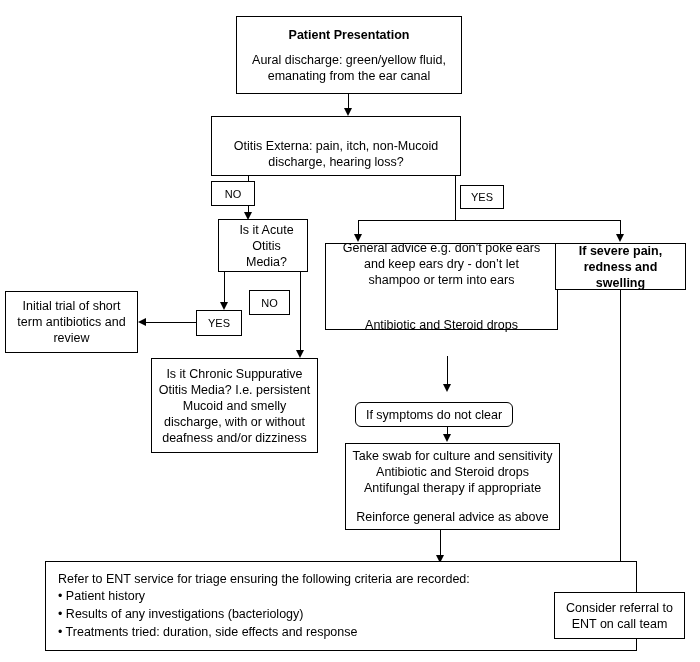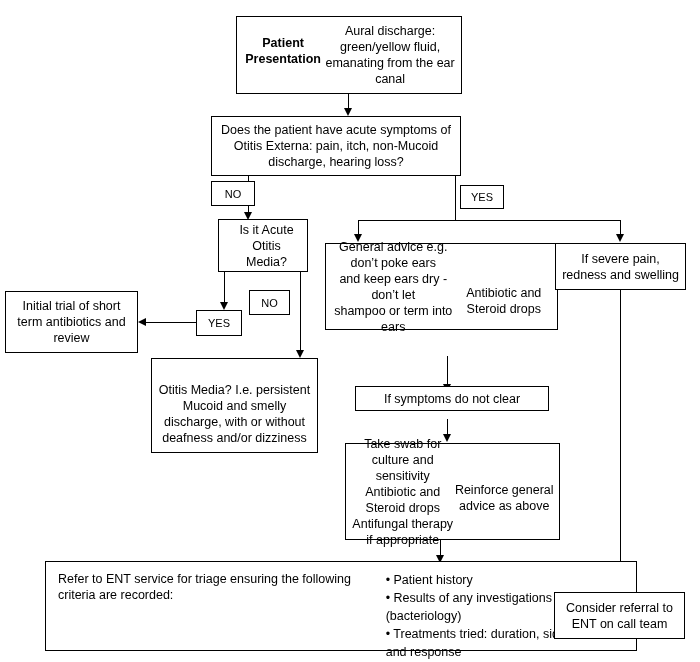--- a/index.html
+++ b/index.html
@@ -16,21 +16,21 @@
     font-family: "Liberation Sans", sans-serif;
     color: #000000;
     overflow: hidden;
   }
   .node {
     position: absolute;
     box-sizing: border-box;
     border: 1px solid #000000;
     background: #ffffff;
     display: flex;
-    flex-direction: row;
+    flex-direction: column;
     align-items: center;
     justify-content: center;
     text-align: center;
     font-size: 12.5px;
     line-height: 16px;
     padding: 3px 5px;
     z-index: 2;
   }
   .node .title {
     font-weight: bold;
@@ -92,21 +92,21 @@
       <span>Aural discharge: green/yellow fluid,</span><br>
       <span>emanating from the ear canal</span>
     </div>
   </div>
 
   <div class="conn v" style="left:348px; top:94px; height:16px;"></div>
   <div class="arrow down" style="left:344px; top:108px;"></div>
 
   <div class="node" style="left:211px; top:116px; width:250px; height:60px;">
     <div class="para">
-      <span>Does the patient have acute symptoms of</span><br>
+      <br>
       <span>Otitis Externa: pain, itch, non-Mucoid</span><br>
       <span>discharge, hearing loss?</span>
     </div>
   </div>
 
   <div class="conn v" style="left:248px; top:176px; height:38px;"></div>
   <div class="arrow down" style="left:244px; top:212px;"></div>
   <div class="label-box" style="left:211px; top:181px; width:44px; height:25px;">
     <span>NO</span>
   </div>
@@ -148,21 +148,21 @@
   <div class="node" style="left:5px; top:291px; width:133px; height:62px;">
     <div class="para">
       <span>Initial trial of short</span><br>
       <span>term antibiotics and</span><br>
       <span>review</span>
     </div>
   </div>
 
   <div class="node" style="left:151px; top:358px; width:167px; height:95px;">
     <div class="para">
-      <br>
+      <span>Is it Chronic Suppurative</span><br>
       <span>Otitis Media? I.e. persistent</span><br>
       <span>Mucoid and smelly</span><br>
       <span>discharge, with or without</span><br>
       <span>deafness and/or dizziness</span>
     </div>
   </div>
 
   <div class="node" style="left:325px; top:243px; width:233px; height:87px;">
     <div class="para">
       <span>General advice e.g. don’t poke ears</span><br>
@@ -171,49 +171,49 @@
     </div>
     <div class="para">
       <br>
       <span>Antibiotic and Steroid drops</span>
     </div>
   </div>
 
   <div class="conn v" style="left:447px; top:356px; height:30px;"></div>
   <div class="arrow down" style="left:443px; top:384px;"></div>
 
-  <div class="node" style="left:355px; top:386px; width:194px; height:25px;">
+  <div class="node" style="left:355px; top:402px; width:158px; height:25px;border-radius:6px;">
     <div class="para">If symptoms do not clear</div>
   </div>
 
   <div class="conn v" style="left:447px; top:419px; height:17px;"></div>
   <div class="arrow down" style="left:443px; top:434px;"></div>
 
-  <div class="node" style="left:345px; top:443px; width:215px; height:97px;">
+  <div class="node" style="left:345px; top:443px; width:215px; height:87px;">
     <div class="para">
       <span>Take swab for culture and sensitivity</span><br>
       <span>Antibiotic and Steroid drops</span><br>
       <span>Antifungal therapy if appropriate</span>
     </div>
     <div class="para">Reinforce general advice as above</div>
   </div>
 
   <div class="conn v" style="left:440px; top:530px; height:27px;"></div>
   <div class="arrow down" style="left:436px; top:555px;"></div>
 
   <div class="node left-align" style="left:45px; top:561px; width:592px; height:90px;">
     <div class="para">Refer to ENT service for triage ensuring the following criteria are recorded:</div>
     <ul class="bullets">
       <li>• Patient history</li>
       <li>• Results of any investigations (bacteriology)</li>
       <li>• Treatments tried: duration, side effects and response</li>
     </ul>
   </div>
 
-  <div class="node" style="left:555px; top:243px; width:131px; height:47px;">
+  <div class="node" style="left:555px; top:243px; width:131px; height:47px;font-weight:bold;">
     <div class="para">
       <span>If severe pain,</span><br>
       <span>redness and swelling</span>
     </div>
   </div>
 
   <div class="conn v" style="left:620px; top:290px; height:295px;"></div>
   <div class="arrow down" style="left:616px; top:583px;"></div>
 
   <div class="node" style="left:554px; top:592px; width:131px; height:47px;">

